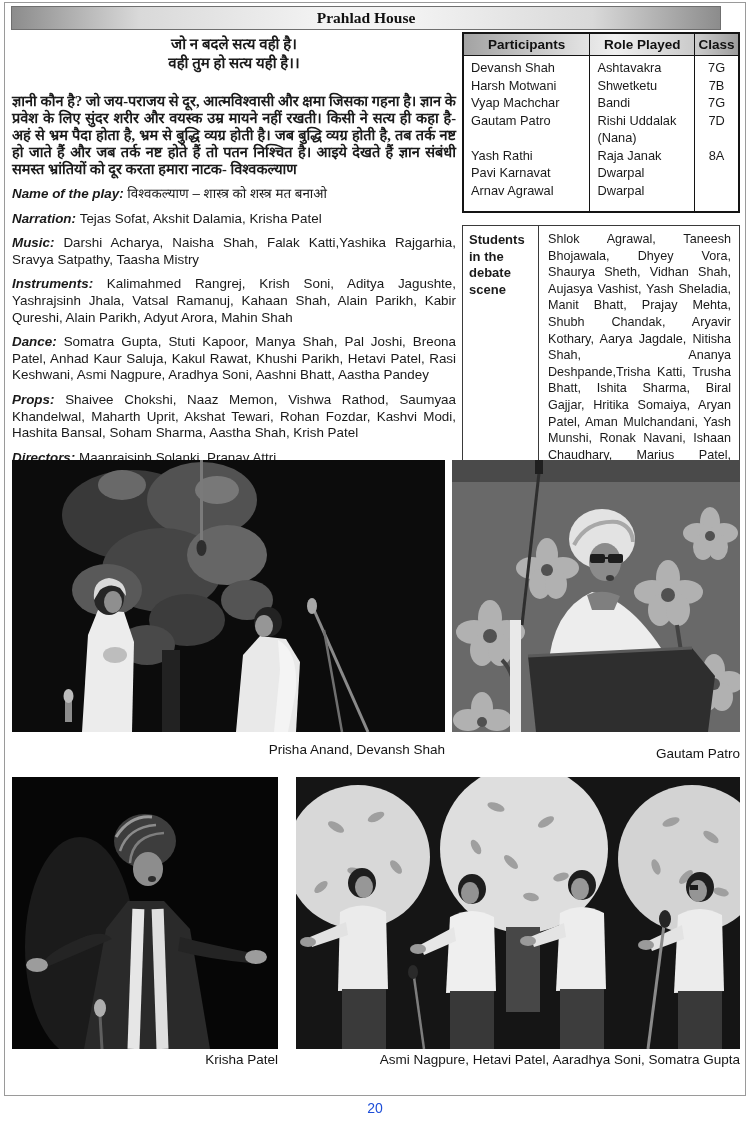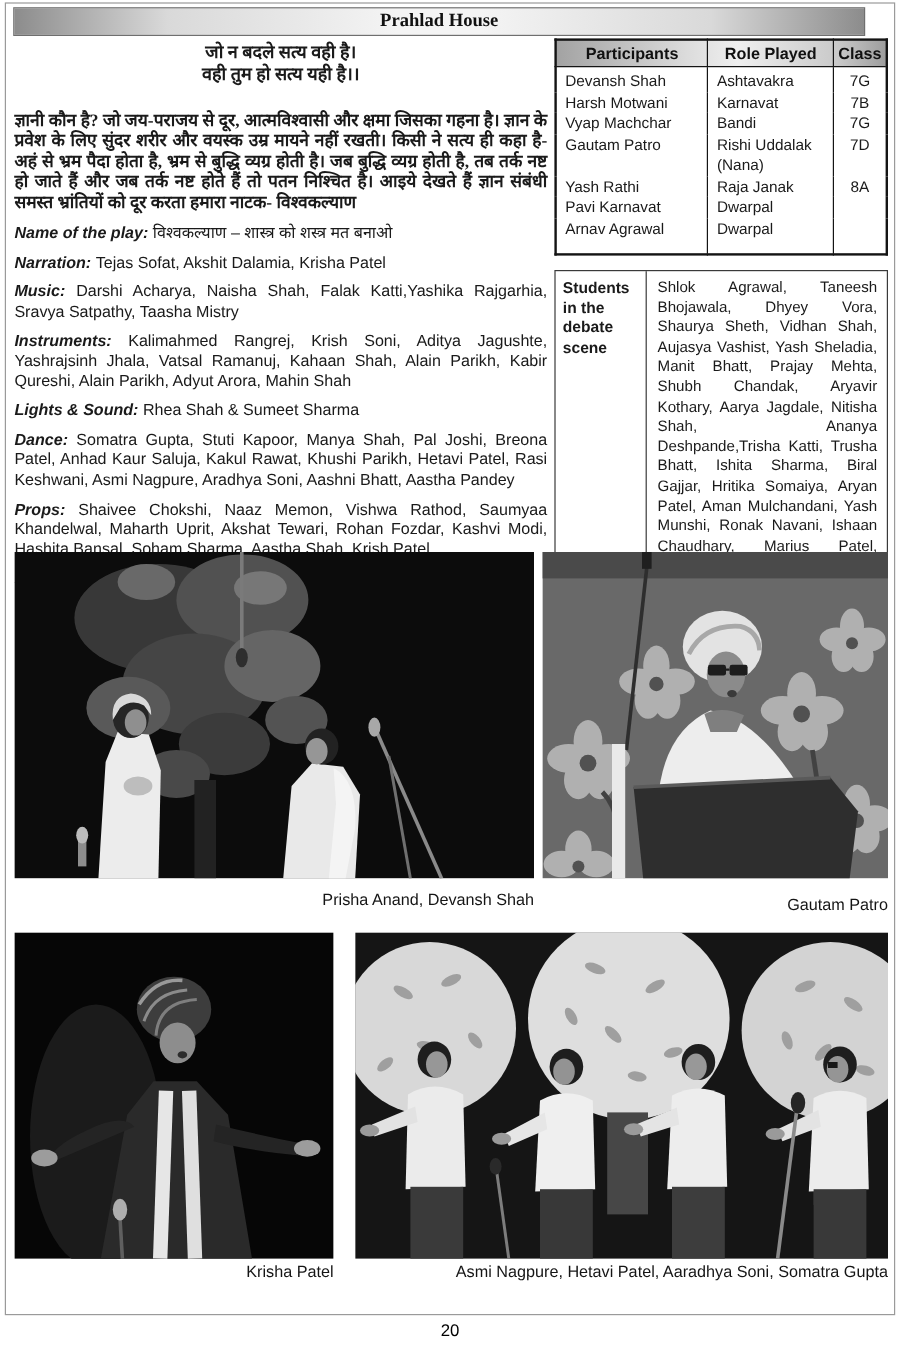--- a/index.html
+++ b/index.html
@@ -49,21 +49,21 @@
   .debatebox .dlabel{
     width:64px;padding:6px 5px 0 6px;font-weight:bold;font-size:13px;line-height:16.5px;
     border-right:1.5px solid #3a3a3a;box-sizing:content-box;
   }
   .debatebox .dnames{
     flex:1;padding:5px 8px 6px 9px;font-size:12.6px;line-height:16.6px;text-align:justify;
   }
   
   .photo{position:absolute;display:block;}
   .caption{position:absolute;font-size:13.5px;color:#151515;text-align:right;}
-  .pagenum{position:absolute;left:0;top:1100px;width:750px;text-align:center;font-size:14px;color:#000000;}
+  .pagenum{position:absolute;left:0;top:1100px;width:750px;text-align:center;font-size:14px;color:#1d4ed8;}
 </style>
 </head>
 <body>
 
 <div class="page">
   <div class="frame"></div>
 
   <div class="titlebar">
     <span>Prahlad House</span>
   </div>
@@ -72,21 +72,20 @@
     <div class="couplet">
       <div>जो न बदले सत्य वही है।</div>
       <div>वही तुम हो सत्य यही है।।</div>
     </div>
     <p class="hpara">ज्ञानी कौन है? जो जय-पराजय से दूर, आत्मविश्वासी और क्षमा जिसका गहना है। ज्ञान के प्रवेश के लिए सुंदर शरीर और वयस्क उम्र मायने नहीं रखती। किसी ने सत्य ही कहा है- अहं से भ्रम पैदा होता है, भ्रम से बुद्धि व्यग्र होती है। जब बुद्धि व्यग्र होती है, तब तर्क नष्ट हो जाते हैं और जब तर्क नष्ट होते हैं तो पतन निश्चित है। आइये देखते हैं ज्ञान संबंधी समस्त भ्रांतियों को दूर करता हमारा नाटक- विश्वकल्याण</p>
     <div>
         <p class="credit"><span class="clabel">Name of the play: </span><span>विश्वकल्याण – शास्त्र को शस्त्र मत बनाओ</span></p>
         <p class="credit"><span class="clabel">Narration: </span><span>Tejas Sofat, Akshit Dalamia, Krisha Patel</span></p>
         <p class="credit"><span class="clabel">Music: </span><span>Darshi Acharya, Naisha Shah, Falak Katti,Yashika Rajgarhia, Sravya Satpathy, Taasha Mistry</span></p>
         <p class="credit"><span class="clabel">Instruments: </span><span>Kalimahmed Rangrej, Krish Soni, Aditya Jagushte, Yashrajsinh Jhala, Vatsal Ramanuj,  Kahaan Shah, Alain Parikh, Kabir Qureshi, Alain Parikh, Adyut Arora, Mahin Shah</span></p>
-        <p class="credit"><span class="clabel">Lights &amp; Sound: </span><span>Rhea Shah &amp; Sumeet Sharma</span></p>
         <p class="credit"><span class="clabel">Dance: </span><span>Somatra Gupta, Stuti Kapoor, Manya Shah, Pal Joshi,  Breona Patel, Anhad Kaur Saluja, Kakul Rawat, Khushi Parikh, Hetavi Patel, Rasi Keshwani, Asmi Nagpure,  Aradhya Soni, Aashni Bhatt, Aastha Pandey</span></p>
         <p class="credit"><span class="clabel">Props: </span><span>Shaivee Chokshi, Naaz Memon, Vishwa Rathod, Saumyaa Khandelwal, Maharth Uprit, Akshat Tewari, Rohan Fozdar, Kashvi Modi, Hashita Bansal, Soham Sharma, Aastha Shah, Krish Patel</span></p>
         <p class="credit"><span class="clabel">Directors: </span><span>Maanrajsinh Solanki, Pranav Attri</span></p>
       </div>
   </div>
 
   <div class="castwrap">
     <table class="cast">
       <colgroup>
           <col style="width:126px">
@@ -101,21 +100,21 @@
           </tr>
       </thead>
       <tbody>
           <tr>
             <td>Devansh Shah</td>
             <td>Ashtavakra</td>
             <td class="cls">7G</td>
           </tr>
           <tr>
             <td>Harsh Motwani</td>
-            <td>Karnavat</td>
+            <td>Shwetketu</td>
             <td class="cls">7B</td>
           </tr>
           <tr>
             <td>Vyap Machchar</td>
             <td>Bandi</td>
             <td class="cls">7G</td>
           </tr>
           <tr>
             <td>Gautam Patro</td>
             <td>Rishi Uddalak (Nana)</td>

